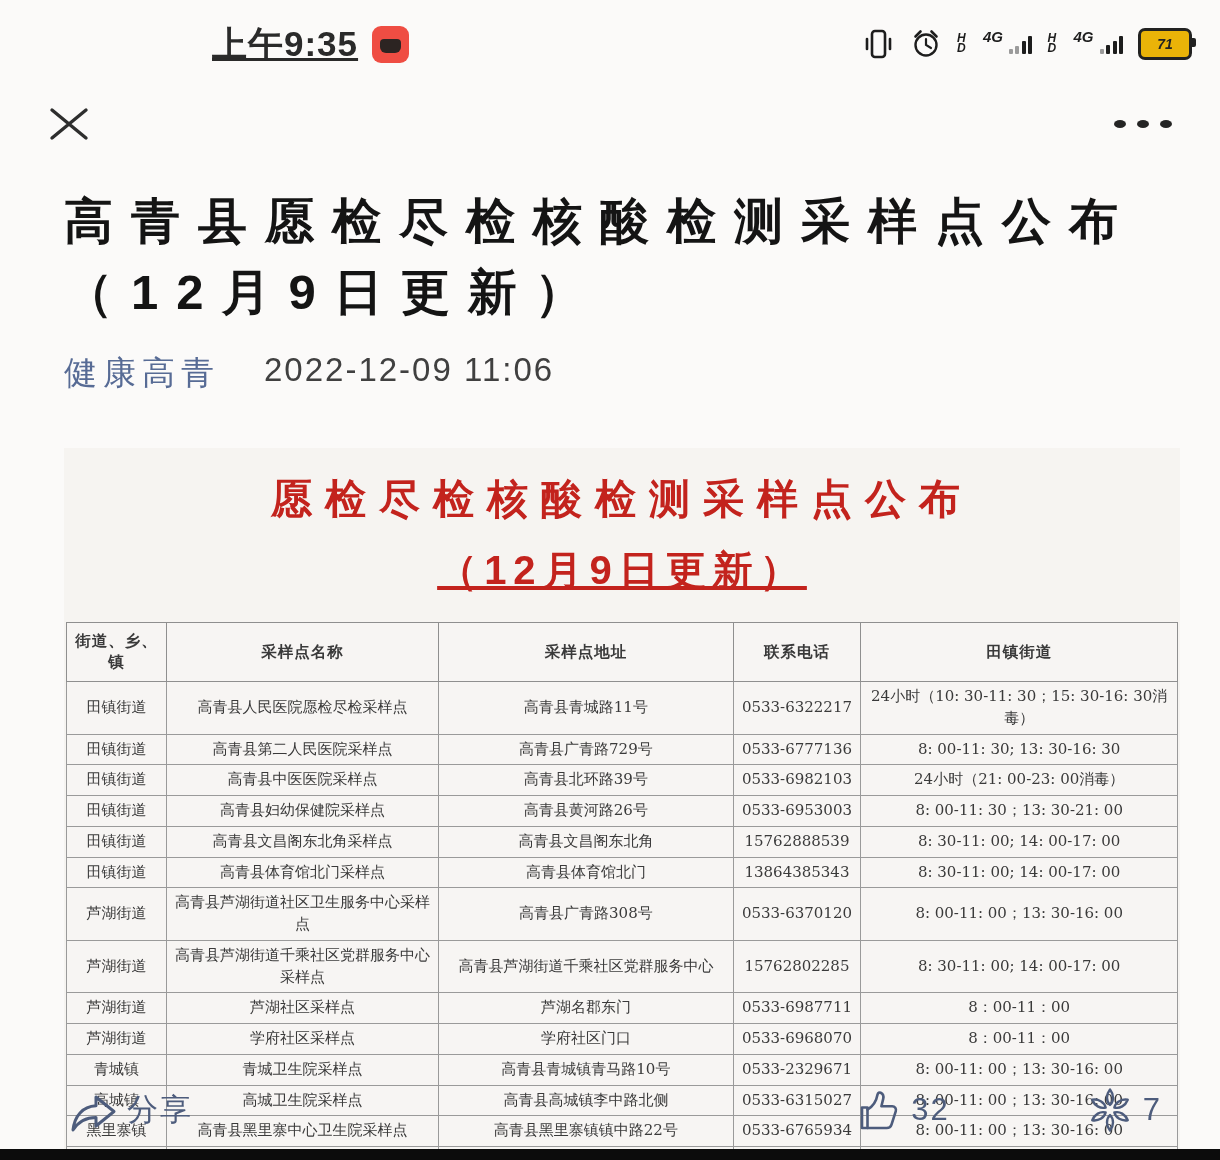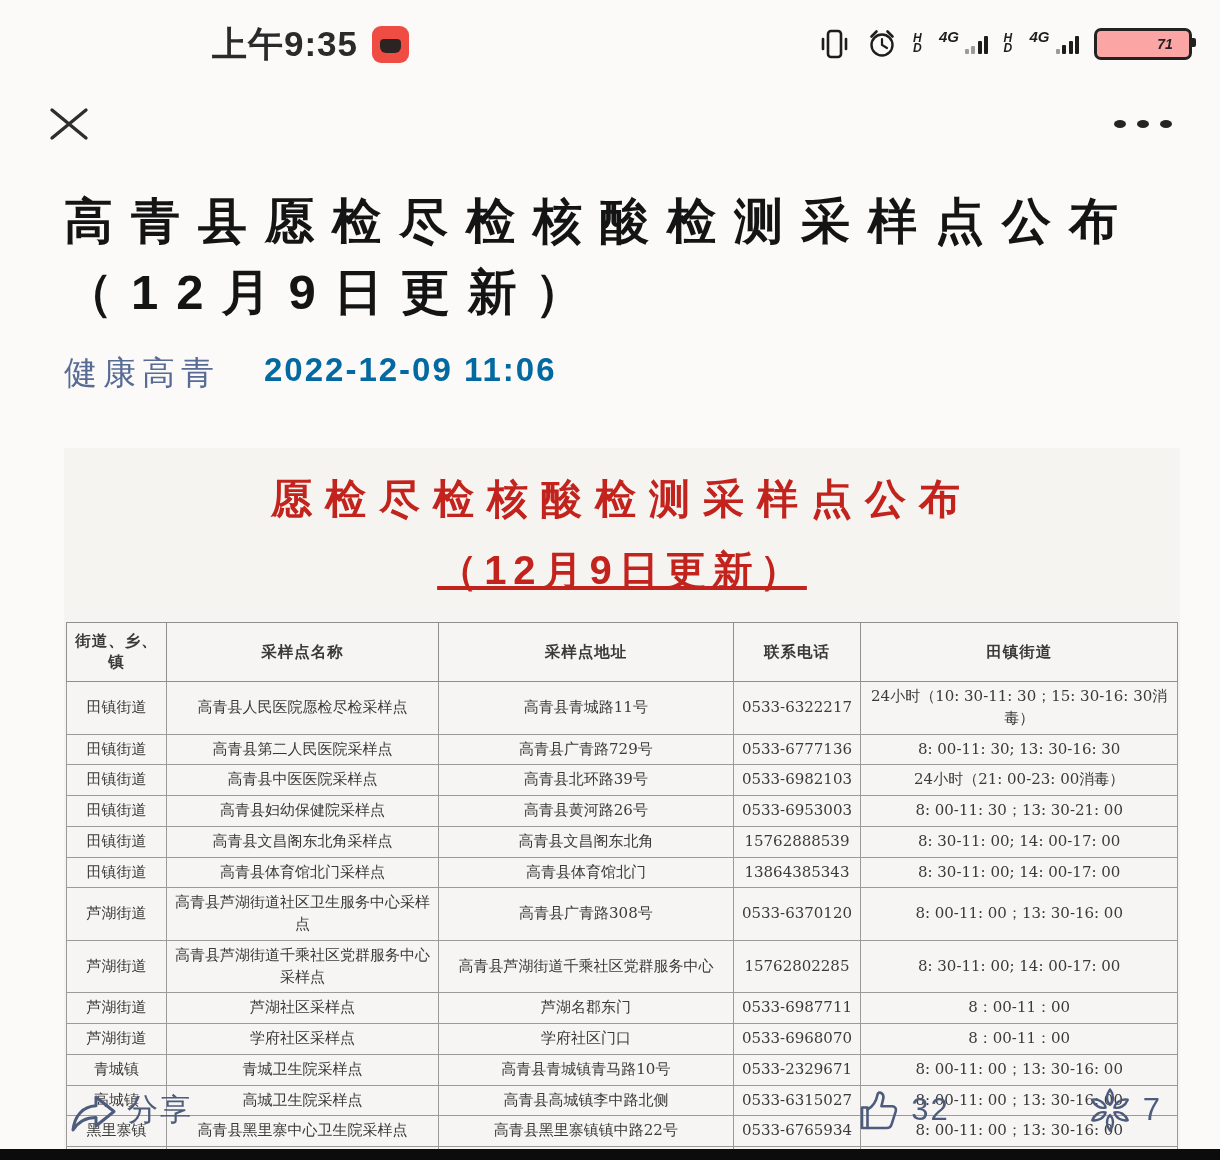--- a/index.html
+++ b/index.html
@@ -4,44 +4,44 @@
 <style>
   html,body{margin:0;padding:0;}
   body{
     width:1220px;height:1160px;position:relative;overflow:hidden;
     background:#fbfaf9;
     font-family:"Liberation Sans",sans-serif;
     color:#1c1c1c;
   }
   
   .status-bar{display:flex;align-items:center;padding:16px 28px 0 212px;height:56px;}
-  .sb-time{font-size:35px;font-weight:600;color:#2a2a2a;letter-spacing:1px;}
+  .sb-time{font-size:35px;font-weight:600;color:#2a2a2a;letter-spacing:1px;text-decoration:underline;}
   .rec-icon{width:37px;height:37px;background:#ef4d43;border-radius:9px;margin-left:14px;position:relative;}
   .rec-icon::after{content:"";position:absolute;left:8px;top:13px;width:21px;height:14px;background:#2c2422;border-radius:4px 4px 6px 6px;}
   .sb-right{margin-left:auto;display:flex;align-items:center;gap:15px;color:#1d1d1d;font-style:italic;}
   .sb-right svg{display:block;}
   .hd-stack{font-size:12px;font-weight:700;line-height:0.8;width:11px;word-break:break-all;letter-spacing:4px;}
   .net{display:flex;align-items:flex-end;gap:6px;}
   .net .gtext{font-size:15px;font-weight:700;line-height:1;transform:translateY(-10px);}
   .bars{display:flex;align-items:flex-end;gap:2.5px;height:20px;}
   .bars i{display:block;width:4px;background:#1d1d1d;border-radius:1px;}
   .bars i.dim{background:#9b9b9b;}
-  .battery{position:relative;width:48px;height:26px;border:3px solid #222;border-radius:7px;background:#fca5a5;display:flex;align-items:center;justify-content:center;padding-left:44px;}
+  .battery{position:relative;width:48px;height:26px;border:3px solid #222;border-radius:7px;background:#eab308;display:flex;align-items:center;justify-content:center;}
   .battery::after{content:"";position:absolute;right:-7px;top:7px;width:4px;height:9px;background:#222;border-radius:0 2px 2px 0;}
   .battery span{font-size:14px;font-weight:700;color:#222;}
   
   .nav-bar{display:flex;align-items:center;padding:26px 48px 0 46px;height:52px;}
   .close-btn svg{display:block;}
   .more-dots{margin-left:auto;display:flex;gap:11px;align-items:center;cursor:pointer;}
   .more-dots i{width:12px;height:8px;border-radius:50%;background:#242424;display:block;}
   
   .article-title{margin:36px 62px 0 64px;font-size:49px;line-height:1.44;letter-spacing:18px;font-weight:600;color:#141414;}
   .byline{margin:24px 64px 0;display:flex;align-items:flex-start;gap:44px;font-size:33px;}
   .author{color:#576b95;letter-spacing:6px;cursor:pointer;}
-  .pub-date{color:#0369a1;letter-spacing:2px;font-weight:bold;}
+  .pub-date{color:#404040;letter-spacing:2px;}
   
   .figure{margin:52px 40px 0 64px;background:#f6f4f1;padding:22px 2px 10px 2px;}
   .banner{display:flex;align-items:flex-start;}
   .badge{width:246px;height:82px;background:#c8211d;border-radius:26px 10px 12px 12px;
          display:flex;align-items:center;justify-content:center;
          color:#fff;font-size:42px;font-weight:700;letter-spacing:12px;text-indent:12px;}
   .fig-heading{flex:1;text-align:center;color:#c3231d;font-weight:700;padding-top:2px;}
   .fig-h1{font-size:41px;letter-spacing:13px;}
   .fig-h2{font-size:40px;letter-spacing:7px;margin-top:16px;text-decoration:underline;}
   

